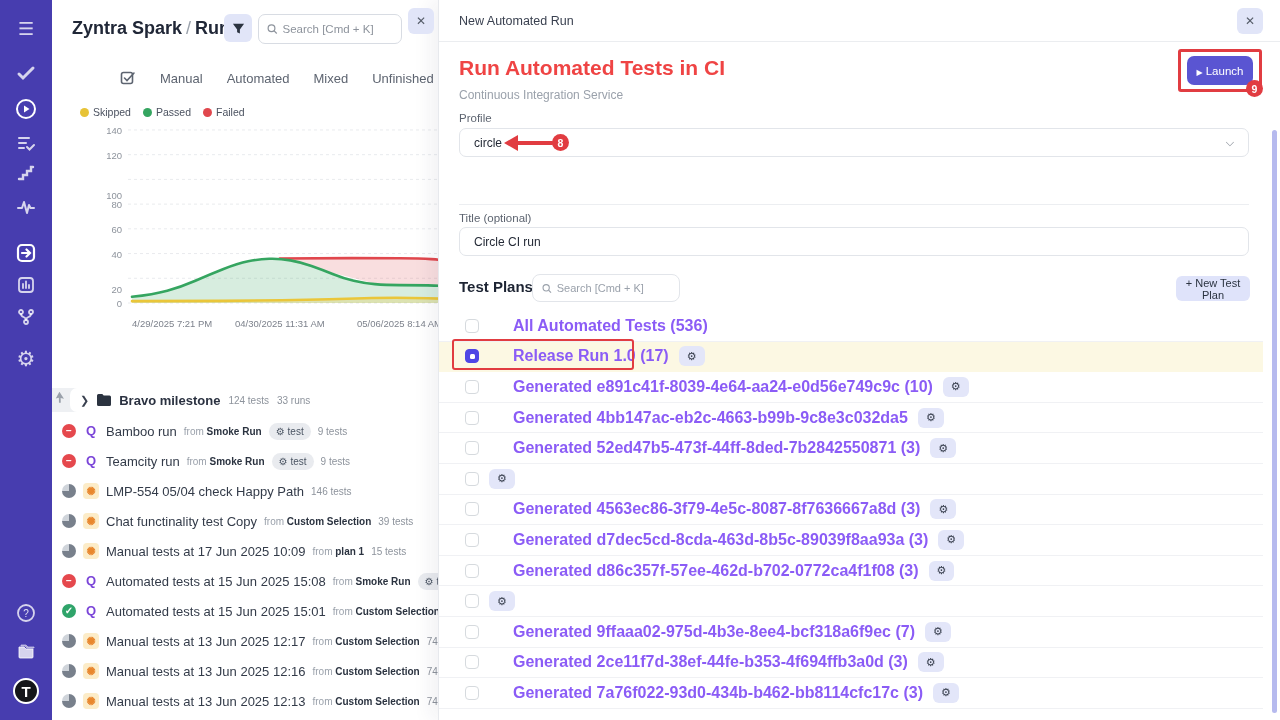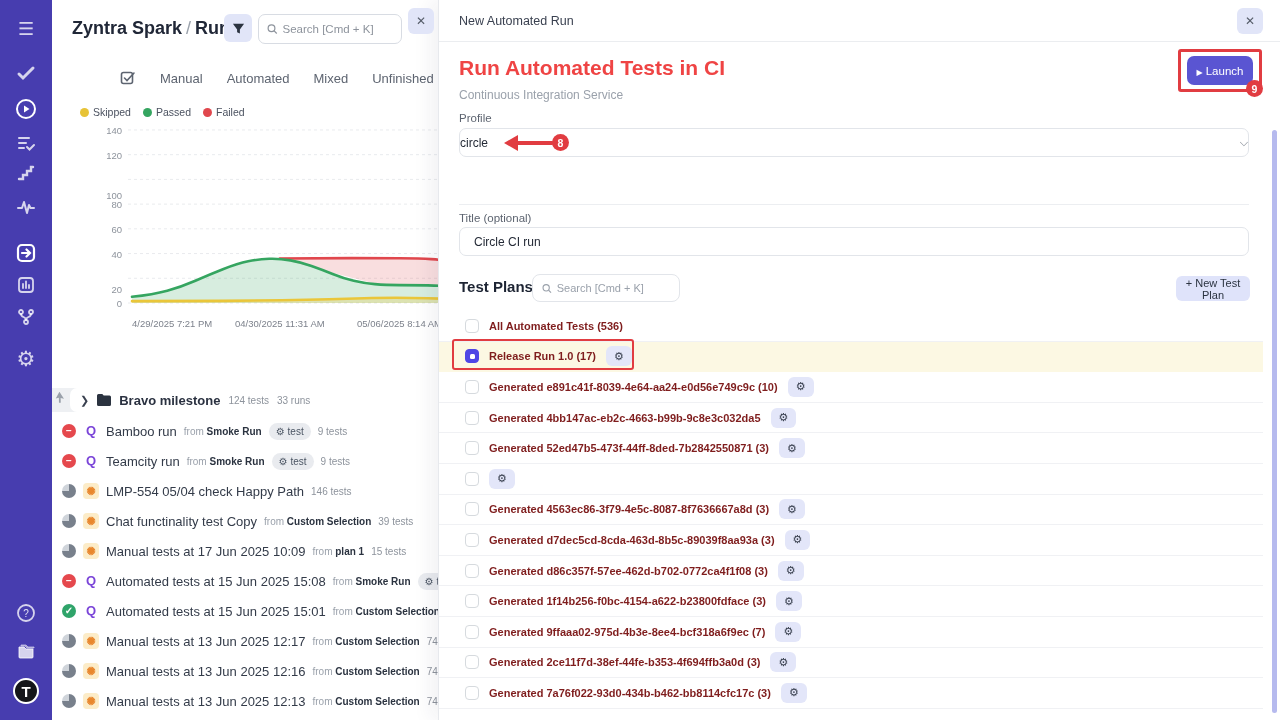--- a/index.html
+++ b/index.html
@@ -78,21 +78,21 @@
 
   .h1 { position:absolute; left:20px; top:56px; font-size:21px; font-weight:700; color:#ef4444; }
   .subtitle { position:absolute; left:20px; top:88px; font-size:12px; color:#9aa1ab; }
   .launch-btn { position:absolute; left:748px; top:56px; width:66px; height:29px; background:#5a55d2;
                 color:#fff; border:0; border-radius:7px; font-size:11.5px; cursor:pointer; }
   .launch-btn .play { font-size:8px; margin-right:3px; }
 
   .field-label { font-size:11.5px; color:#5d6470; }
   .profile-label { position:absolute; left:20px; top:112px; }
   .select { position:absolute; left:20px; top:128px; width:790px; height:29px; border:1px solid #e2e5ea;
-            border-radius:7px; display:flex; align-items:center; padding:0 0; font-size:12px; color:#252b37;
+            border-radius:7px; display:flex; align-items:center; padding:0 14px; font-size:12px; color:#252b37;
             cursor:pointer; background:#fff; justify-content:space-between; }
   .select .chev { color:#8d939c; font-size:11px; }
 
   .divider { position:absolute; left:20px; top:204px; width:790px; height:1px; background:#eceef1; }
 
   .title-label { position:absolute; left:20px; top:212px; }
   .title-input { position:absolute; left:20px; top:227px; width:790px; height:29px; border:1px solid #e2e5ea;
                  border-radius:7px; padding:0 14px; font-size:12px; color:#252b37; outline:0; }
 
   .tp-heading { position:absolute; left:20px; top:278px; font-size:15px; font-weight:700; color:#1d2433; }
@@ -103,21 +103,21 @@
   .new-plan-btn { position:absolute; left:737px; top:276px; width:74px; height:25px; background:#dfe3fa;
                   border:0; border-radius:6px; font-size:11px; color:#2b3340; cursor:pointer; }
 
   .plan-list { position:absolute; left:0; top:311px; width:824px; list-style:none; }
   .plan-row { position:relative; height:30.6px; display:flex; align-items:center; gap:10px; padding-left:26px;
               border-bottom:1px solid #f0f1f4; cursor:pointer; }
   .plan-row.hl { background:#fcf8e3; border-bottom-color:#fcf8e3; }
   .cb { width:14px; height:14px; border:1.5px solid #d6dade; border-radius:4px; background:#fff; flex:0 0 14px; cursor:pointer; }
   .cb.on { background:#4f46e5; border-color:#4f46e5; position:relative; }
   .cb.on::after { content:""; position:absolute; left:3.5px; top:3.5px; width:5px; height:5px; background:#fff; border-radius:1.5px; }
-  .plan-label { font-size:11px; font-weight:700; color:#7f1d1d; }
+  .plan-label { font-size:16px; font-weight:700; color:#8b5cf6;margin-left:24px; }
   .gear-pill { background:#e3e6f9; border:0; border-radius:6px; height:20px; padding:0 8px; font-size:11px;
                color:#3a4150; cursor:pointer; }
 
   
   .anno-rect { position:absolute; border:3px solid #e13c41; border-radius:3px; pointer-events:none; z-index:30; }
   .anno-badge { position:absolute; width:17px; height:17px; background:#e13c41; color:#fff; border-radius:50%;
                 font-size:10.5px; font-weight:700; display:flex; align-items:center; justify-content:center; z-index:31; }
   .anno-arrow { position:absolute; z-index:30; pointer-events:none; }
 
   .scrollbar-thumb { position:absolute; right:3px; top:130px; width:5px; height:583px; background:#b6baee;
@@ -448,21 +448,20 @@
         <span class="plan-label">Generated d7dec5cd-8cda-463d-8b5c-89039f8aa93a (3)</span>
         <button class="gear-pill">⚙</button>
       </li>
       <li class="plan-row">
         <span class="cb"></span>
         <span class="plan-label">Generated d86c357f-57ee-462d-b702-0772ca4f1f08 (3)</span>
         <button class="gear-pill">⚙</button>
       </li>
       <li class="plan-row">
         <span class="cb"></span>
-        <span class="plan-label">Generated 1f14b256-f0bc-4154-a622-b23800fdface (3)</span>
         <button class="gear-pill">⚙</button>
       </li>
       <li class="plan-row">
         <span class="cb"></span>
         <span class="plan-label">Generated 9ffaaa02-975d-4b3e-8ee4-bcf318a6f9ec (7)</span>
         <button class="gear-pill">⚙</button>
       </li>
       <li class="plan-row">
         <span class="cb"></span>
         <span class="plan-label">Generated 2ce11f7d-38ef-44fe-b353-4f694ffb3a0d (3)</span>

